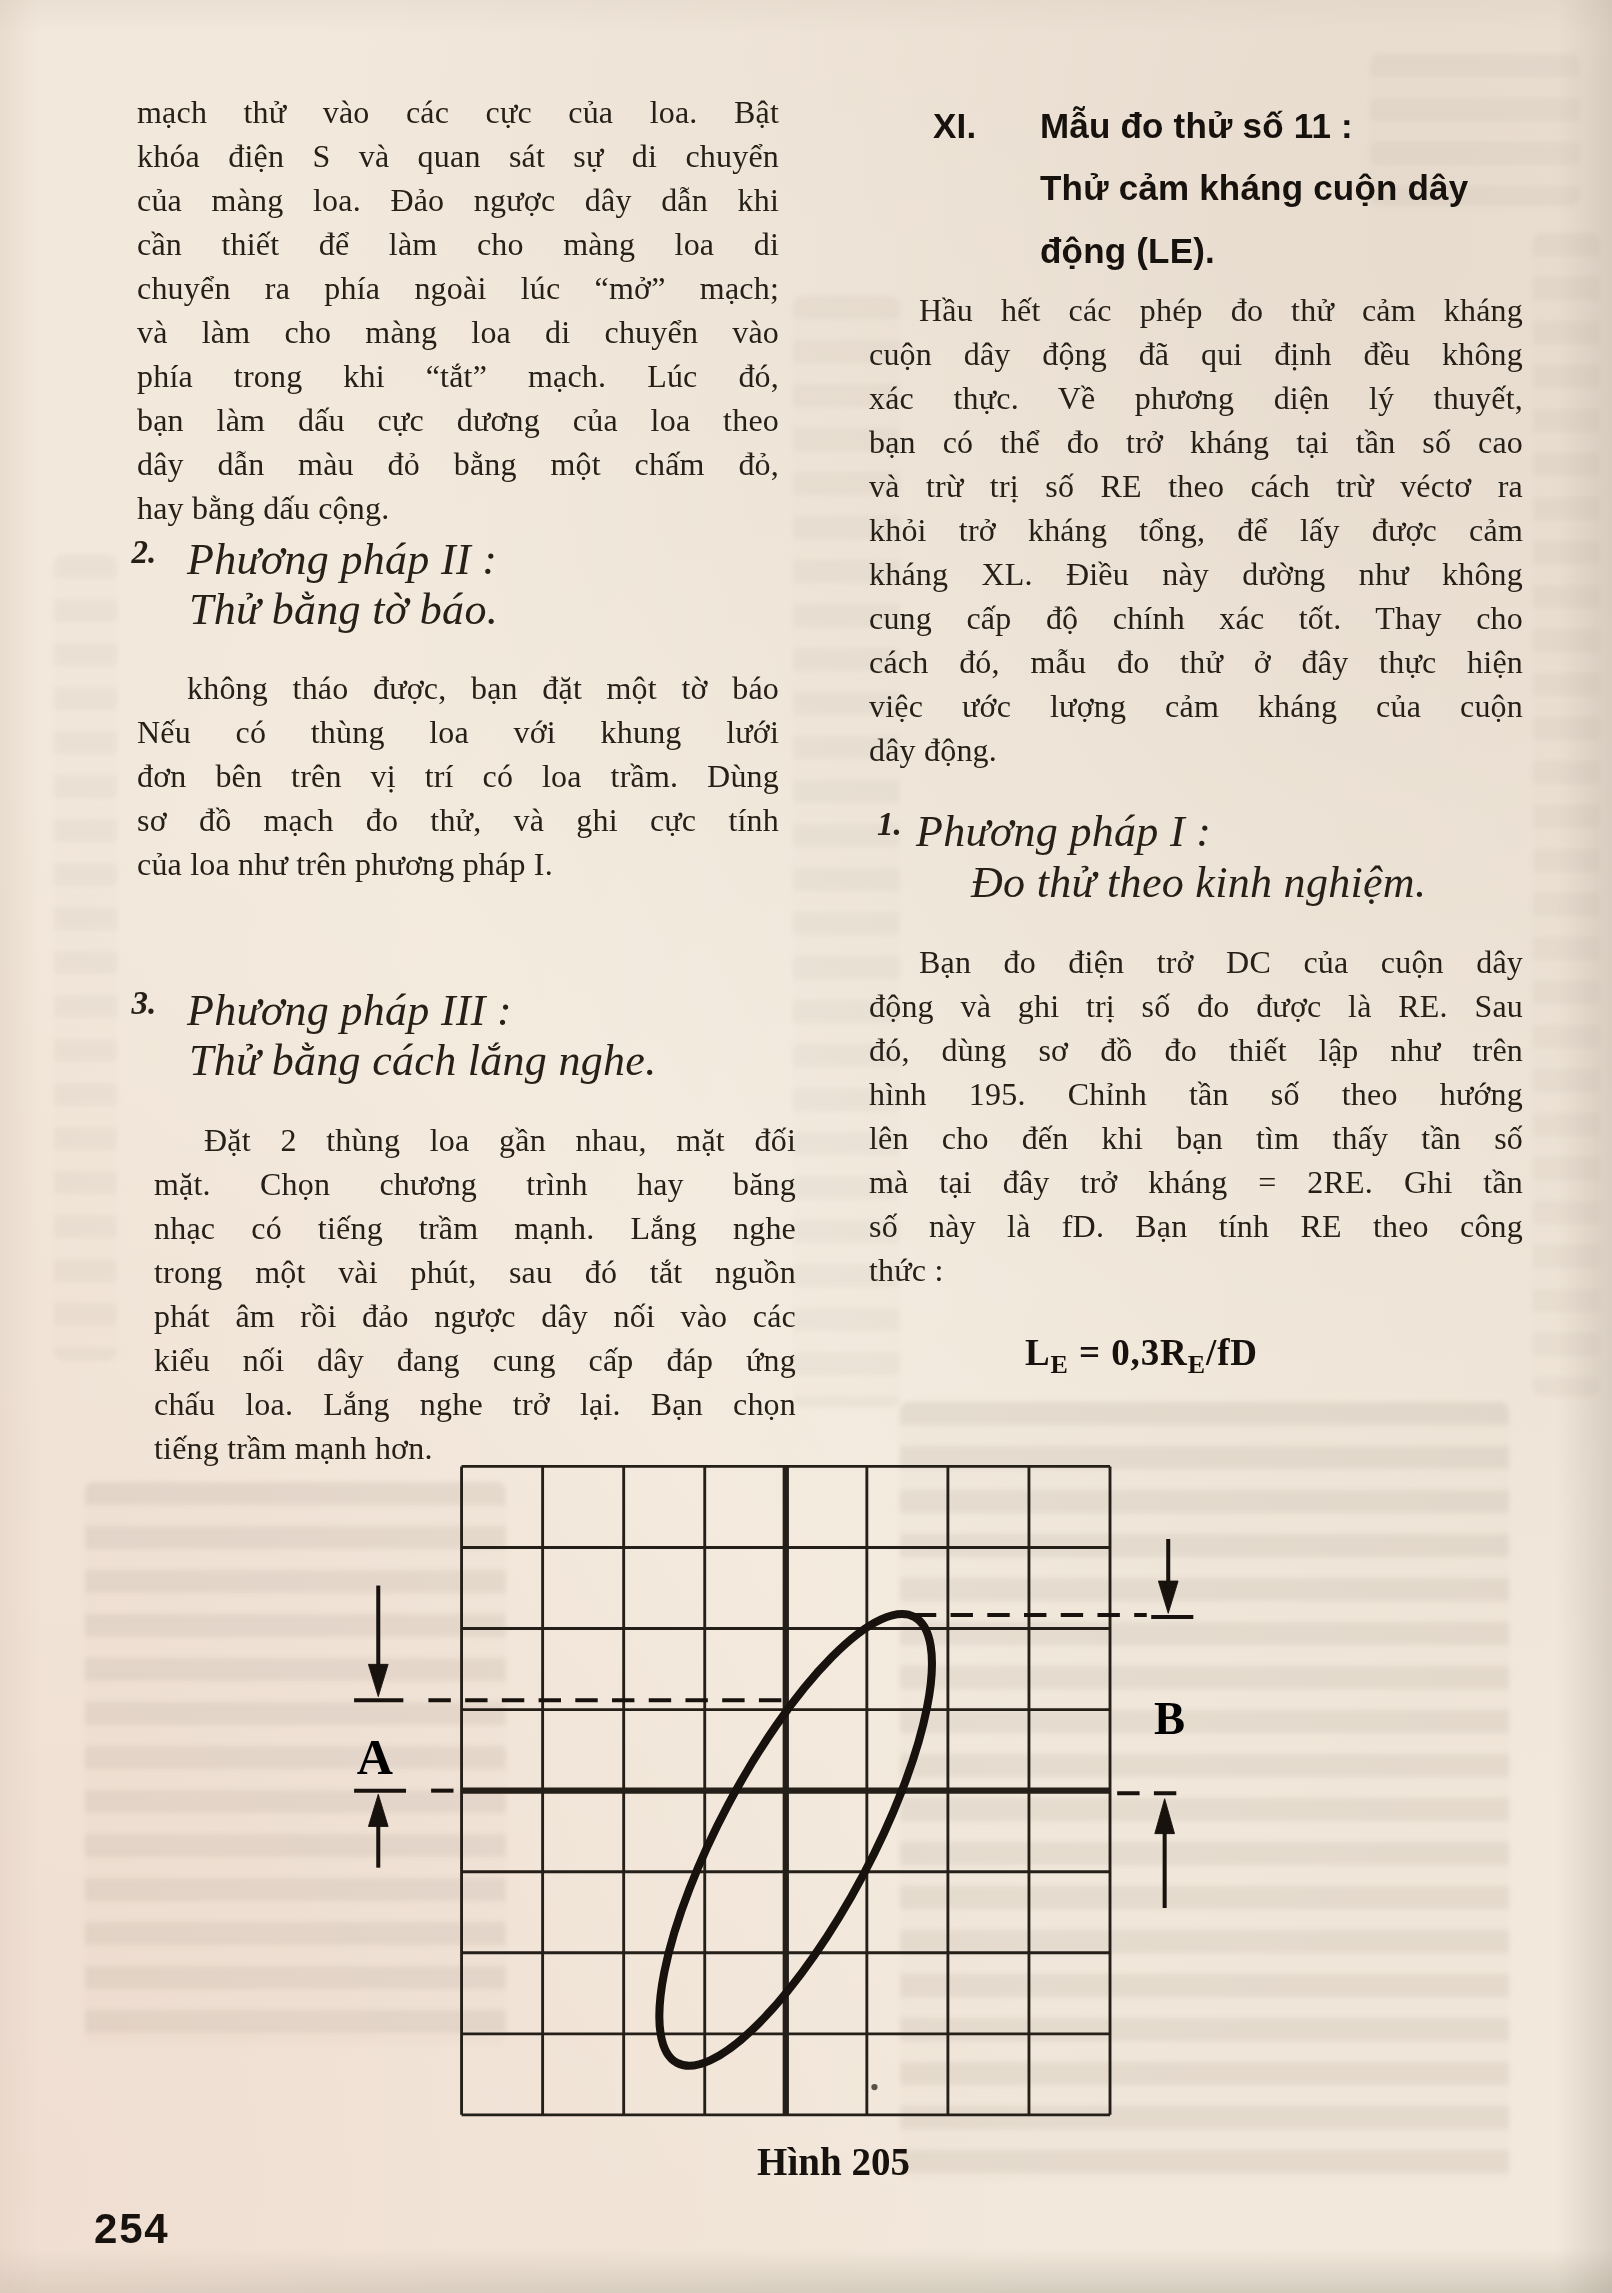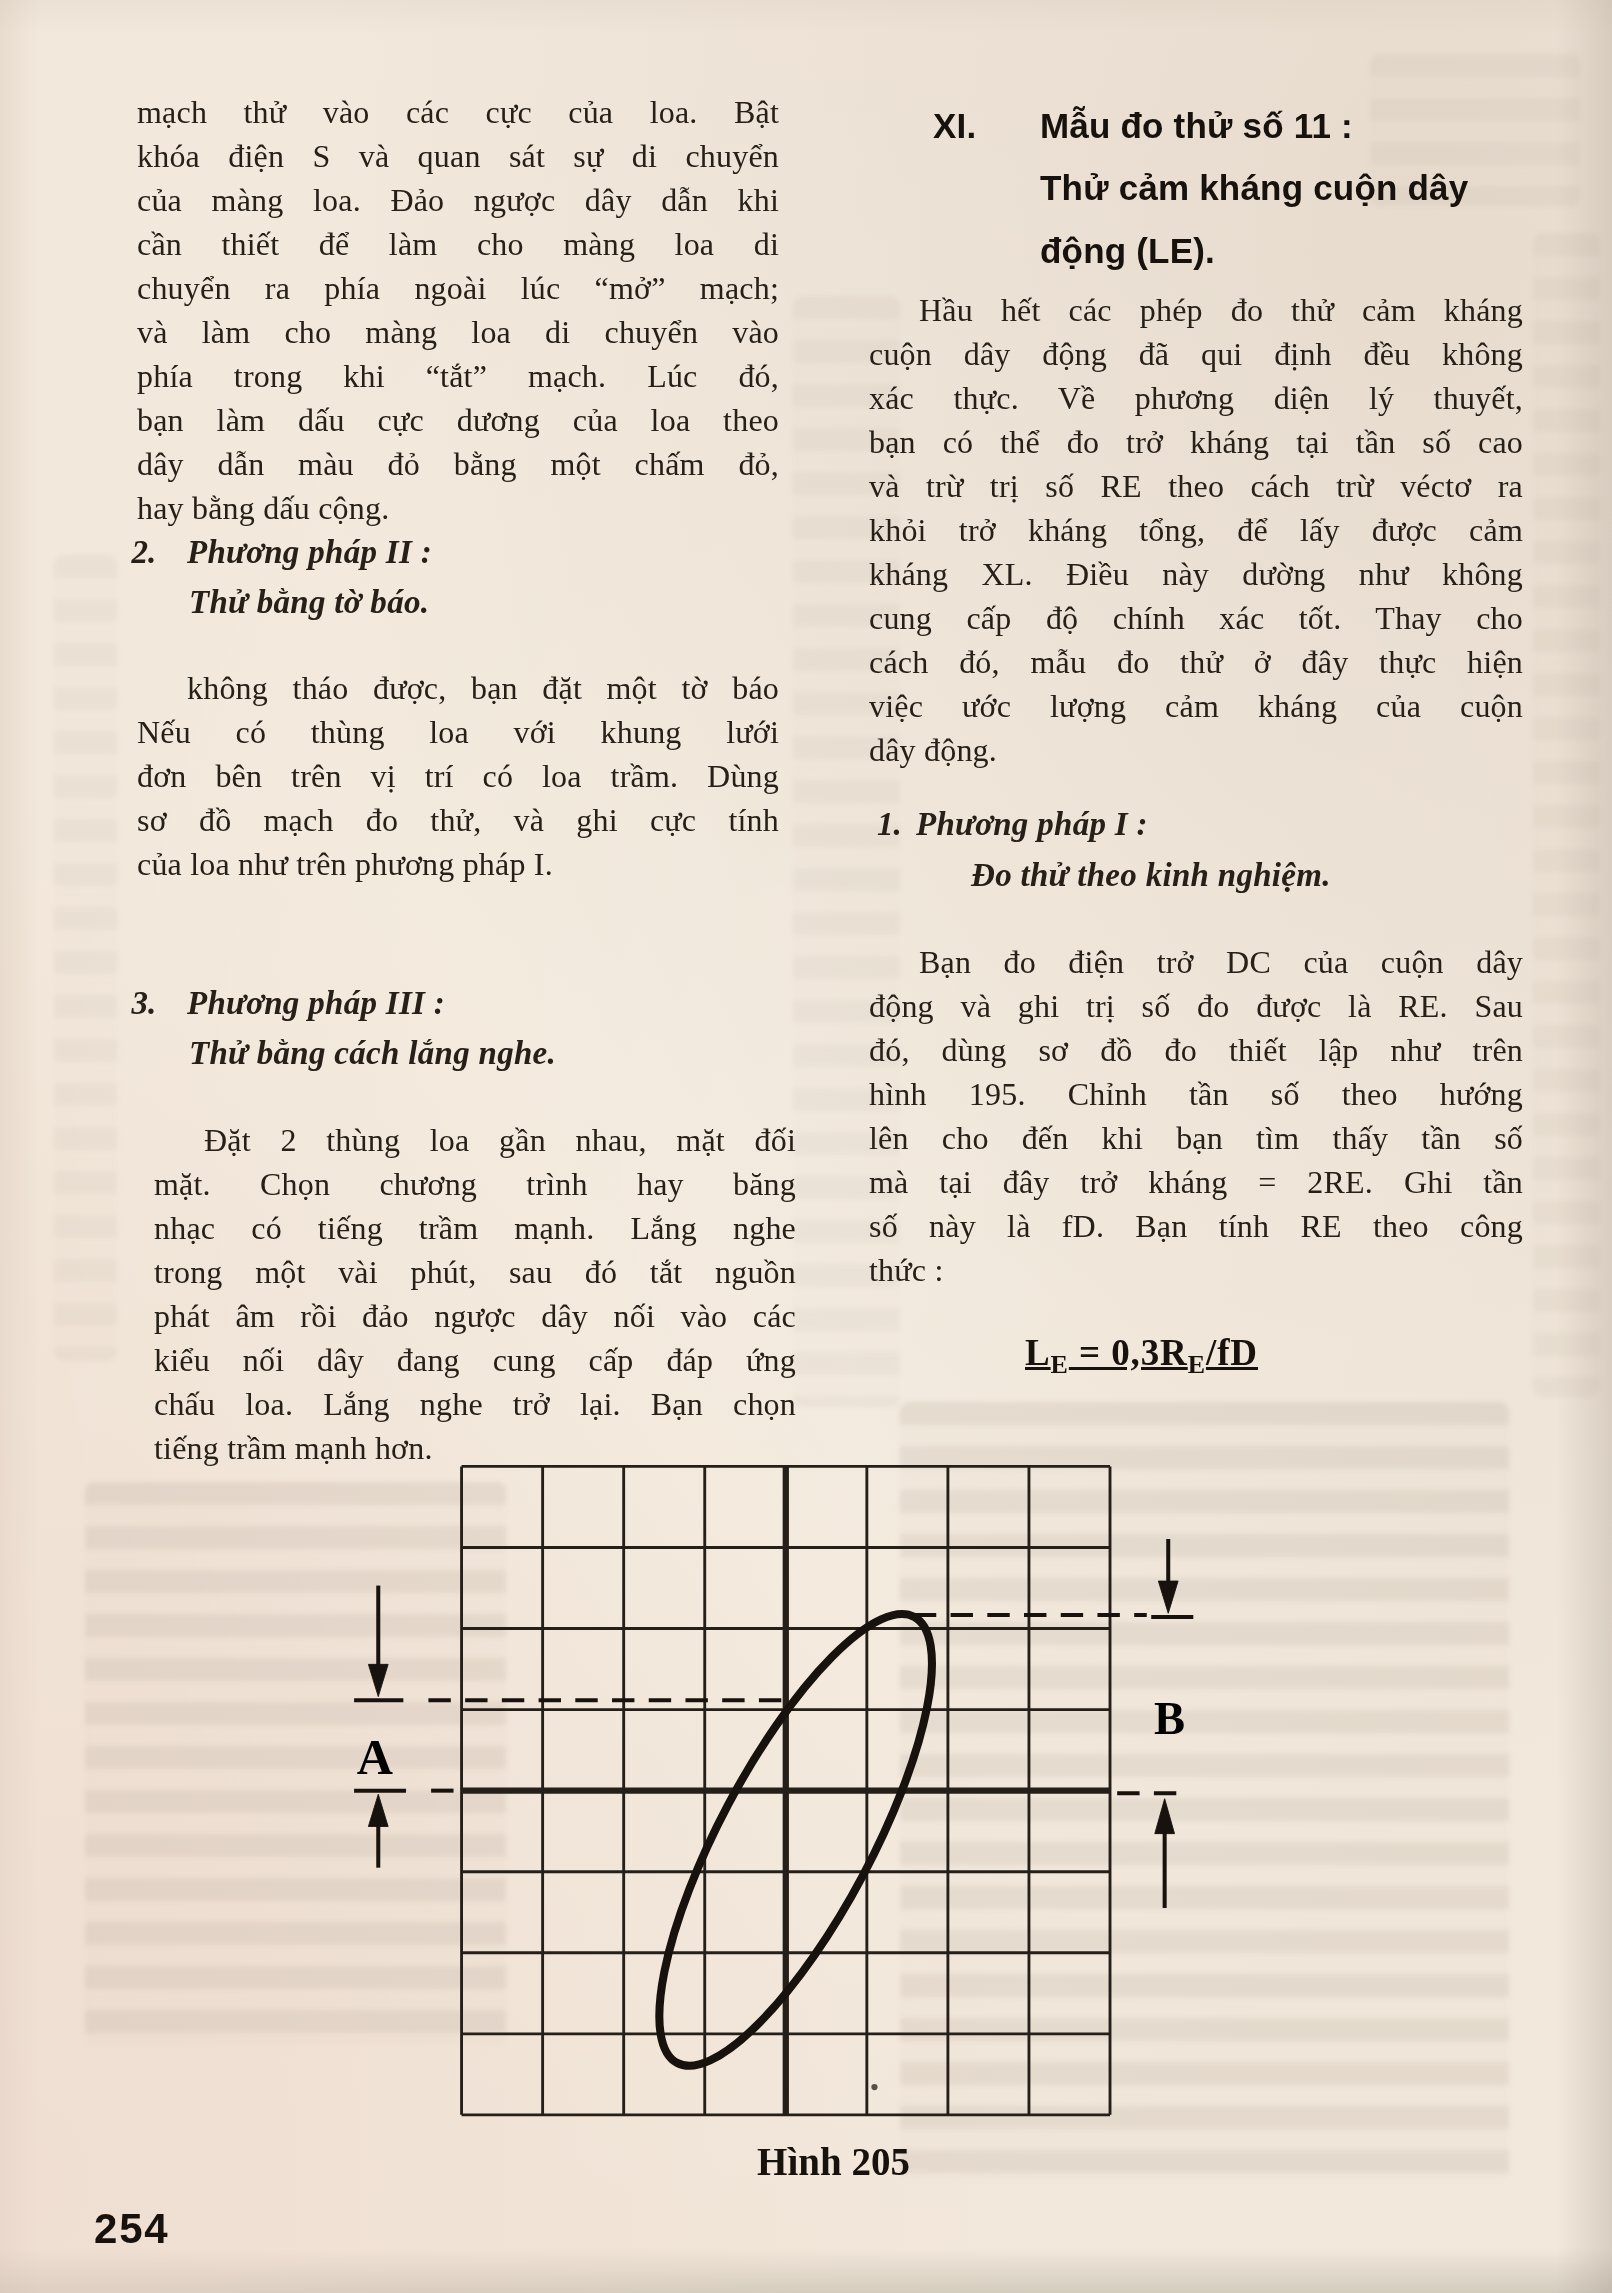--- a/index.html
+++ b/index.html
@@ -15,23 +15,23 @@
     font-family:"Liberation Serif", serif;
     color:#262019;
   }
   .abs { position:absolute; }
   .col { position:absolute; }
   .para { position:absolute; font-size:32px; line-height:44px; letter-spacing:0.2px; }
   .para .line { text-align:justify; text-align-last:justify; white-space:normal; }
   .para .line:last-child { text-align-last:left; }
   .para.indent .line:first-child { text-indent:50px; }
   .h-num { position:absolute; font-size:33px; font-weight:bold; font-style:italic; }
-  .h-title { position:absolute; font-size:33px; font-weight:bold; font-style:italic; letter-spacing:0.3px; }
+  .h-title { position:absolute; font-size:44px; font-weight:normal; font-style:italic; letter-spacing:0.3px; }
   .xi { font-family:"Liberation Sans", sans-serif; font-weight:bold; font-size:35px; letter-spacing:0.2px; color:#17120d; }
-  .formula { position:absolute; font-size:37px; font-weight:bold; letter-spacing:0.9px; color:#17120d;text-decoration:underline; }
+  .formula { position:absolute; font-size:37px; font-weight:bold; letter-spacing:0.9px; color:#17120d; }
   .formula sub { font-size:26px; }
   .caption { position:absolute; font-size:39px; font-weight:bold; text-align:center; color:#17120d; }
   .pagenum { position:absolute; font-family:"Liberation Sans", sans-serif; font-size:42px; font-weight:bold; color:#17120d; letter-spacing:1.8px; }
   .ghost {
     position:absolute; pointer-events:none;
     background:repeating-linear-gradient(180deg, rgba(112,94,82,0.10) 0 23px, rgba(112,94,82,0.015) 23px 44px);
     filter:blur(2.7px); border-radius:9px;
   }
   .ghost.faint { opacity:0.55; }
   svg text { font-family:"Liberation Serif", serif; font-weight:bold; }

